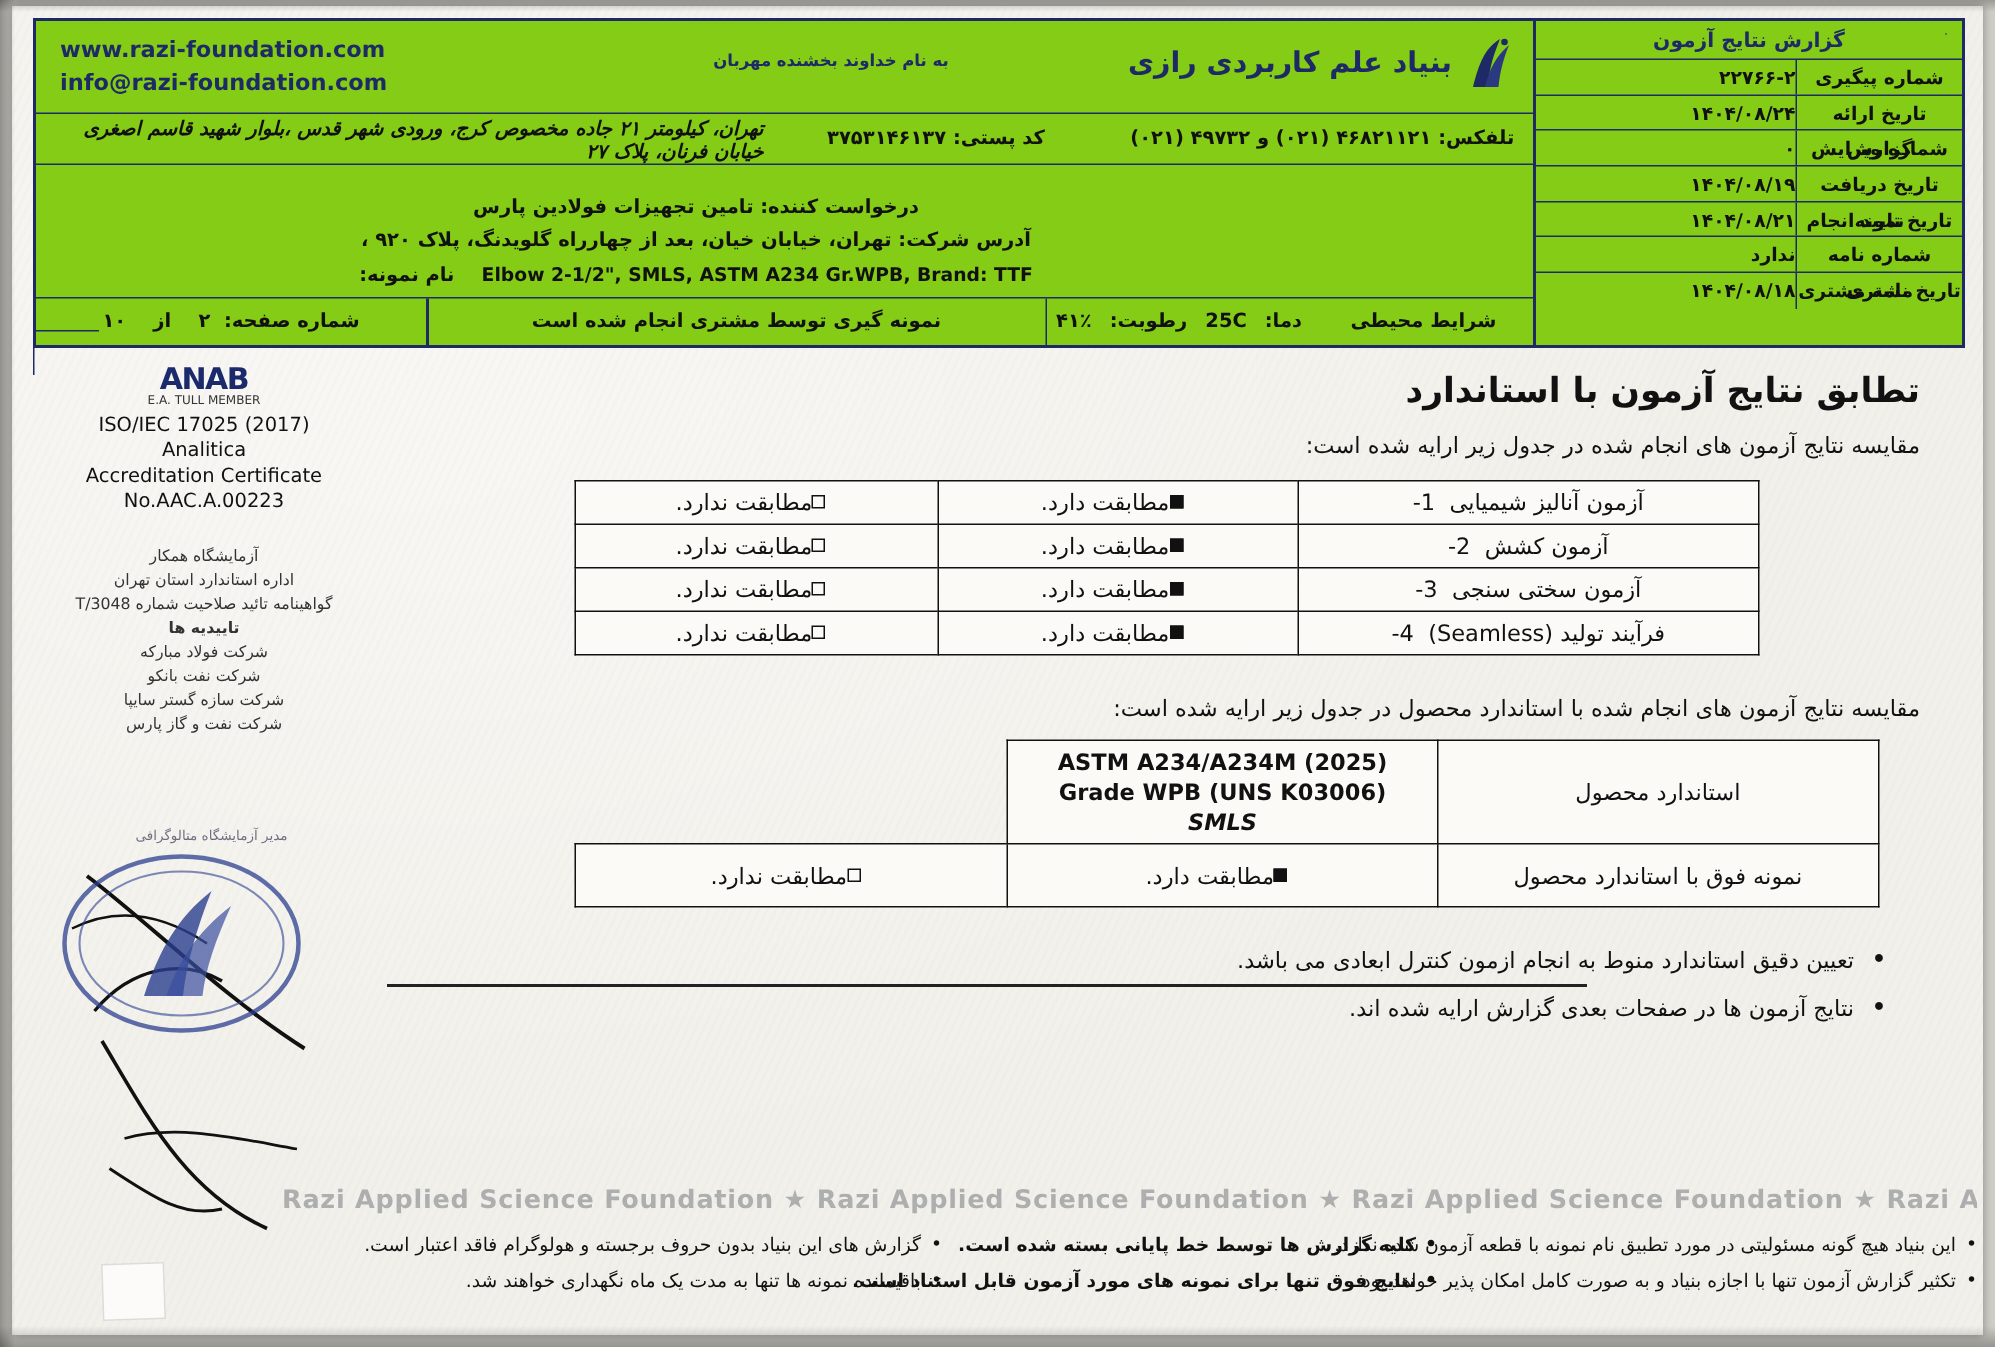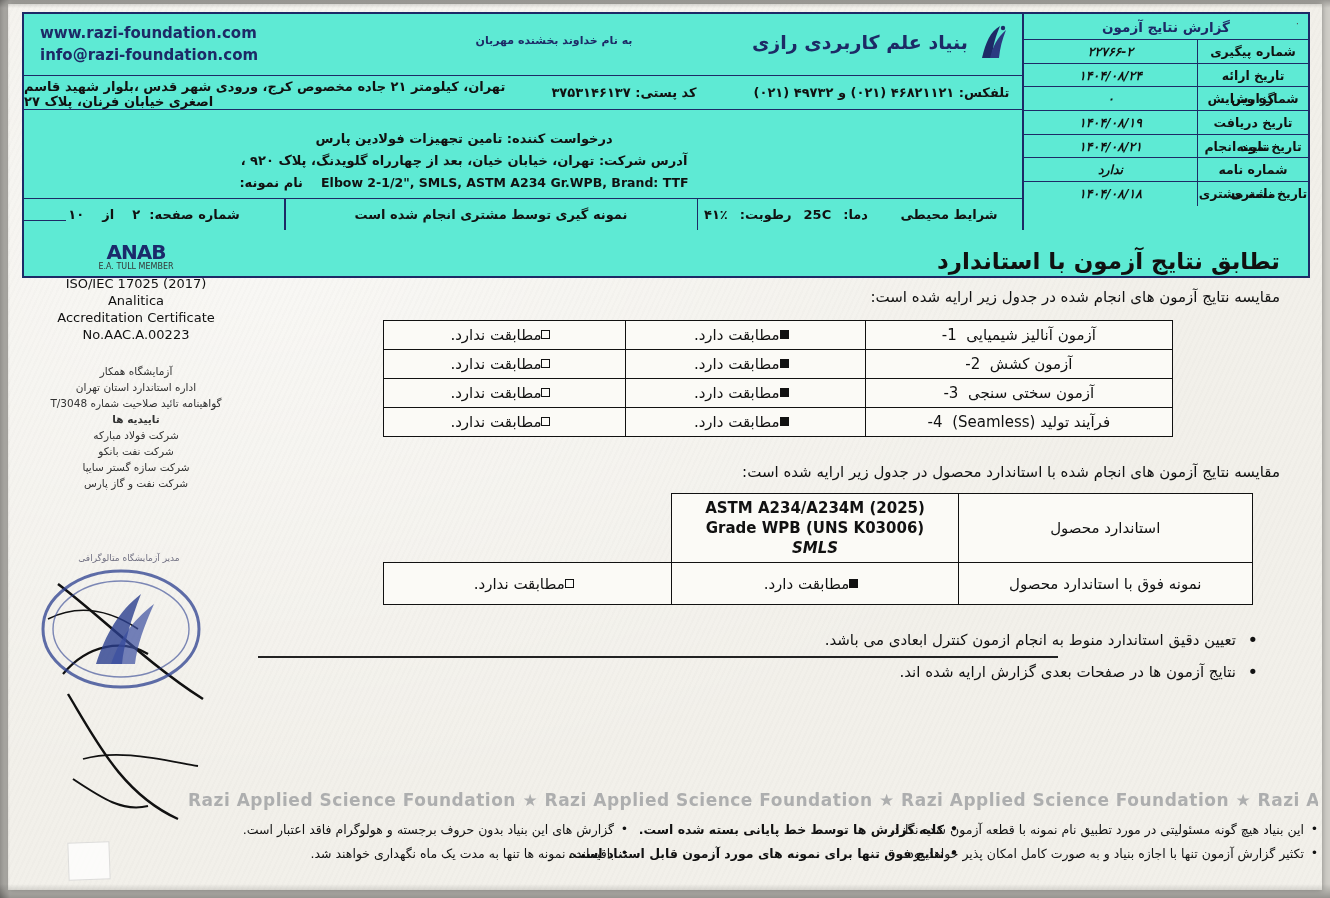--- a/index.html
+++ b/index.html
@@ -28,23 +28,23 @@
     background:
       repeating-linear-gradient(115deg, rgba(0,0,0,0.012) 0 2px, rgba(255,255,255,0.0) 2px 5px),
       radial-gradient(ellipse at 20% 30%, rgba(255,255,255,.5), rgba(0,0,0,0) 60%);
     pointer-events:none;
   }
 
   
   .header {
     position: absolute;
     left: 14px; top: 8px;
-    width: 1288px; height: 266px;
+    width: 1288px; height: 220px;
     border: 2px solid #1d2a66;
-    background: #5eead4;
+    background: #84cc16;
   }
   .hdr-left {
     position: absolute; left: 0; top: 0;
     width: 1000px; height: 216px;
   }
   .hdr-right {
     position: absolute; right: 0; top: 0;
     width: 286px; height: 216px;
     border-left: 2px solid #1d2a66;
   }
@@ -75,22 +75,22 @@
   }
   .logo-mark { width: 34px; height: 40px; }
 
   .h-row2 {
     position: absolute; left:0; top:62px; width:100%; height:34px;
     border-bottom: 1.5px solid #1d2a66;
     direction: rtl;
     display:flex; align-items:center;
   }
   .h-row2 .addr {
-    flex: 1; text-align: left;
-    font-size: 13px; font-weight: bold; color: #111; padding-top:2px;
+    flex: 1; text-align: right;
+    font-size: 13px; font-weight: bold; color: #111; padding-top:2px;font-style:italic;
   }
   .h-row2 .post {
     width: 230px; text-align: center; font-size: 13px; font-weight: bold; color:#111;
   }
   .h-row2 .tel {
     width: 285px; text-align: center; font-size: 13px; font-weight: bold; color:#111;
     border-left: 0;
   }
 
   .h-lines {
@@ -127,23 +127,22 @@
   .rt-row {
     display: flex; direction: rtl;
     height: 23.7px; border-bottom: 1.2px solid #1d2a66;
     font-size: 12.5px; font-weight: bold; color: #111;
   }
   .rt-row:last-child { border-bottom: none; }
   .rt-lbl {
     width: 110px; text-align: center; line-height: 23.7px;
   }
   .rt-val {
-    flex: 1; text-align: center; line-height: 23.7px;
+    flex: 1; line-height: 23.7px;
     border-right: 1.2px solid #1d2a66;
-    font-style: italic;
   }
   .corner-num{
     position:absolute; right:8px; top:3px; font-size:10px; color:#555;
   }
 
   
   .certcol {
     position: absolute; left: 22px; top: 236px; width: 212px;
     text-align: center; direction: rtl;
   }
@@ -250,21 +249,21 @@
   .stamp-oval {
     position: absolute; left: 28px; top: 560px;
     width: 170px; height: 130px;
     pointer-events: none;
   }
   .sig {
     position: absolute; left: 20px; top: 540px; width: 220px; height: 290px;
     pointer-events:none;
   }
   .faint-stamp-txt {
-    position:absolute; left: 36px; top: 548px; width: 170px;
+    position:absolute; left: 48px; top: 548px; width: 170px;
     font-size: 9px; color: rgba(40,40,70,.65); direction: rtl; line-height: 13px;
     text-align:center;
   }
   .tape {
     position:absolute; left: 60px; top: 838px; width: 42px; height: 38px;
     background: rgba(255,255,255,.75);
     border: 1px solid rgba(0,0,0,.12);
     transform: rotate(-2deg);
   }
   .edge-shadow-l{

